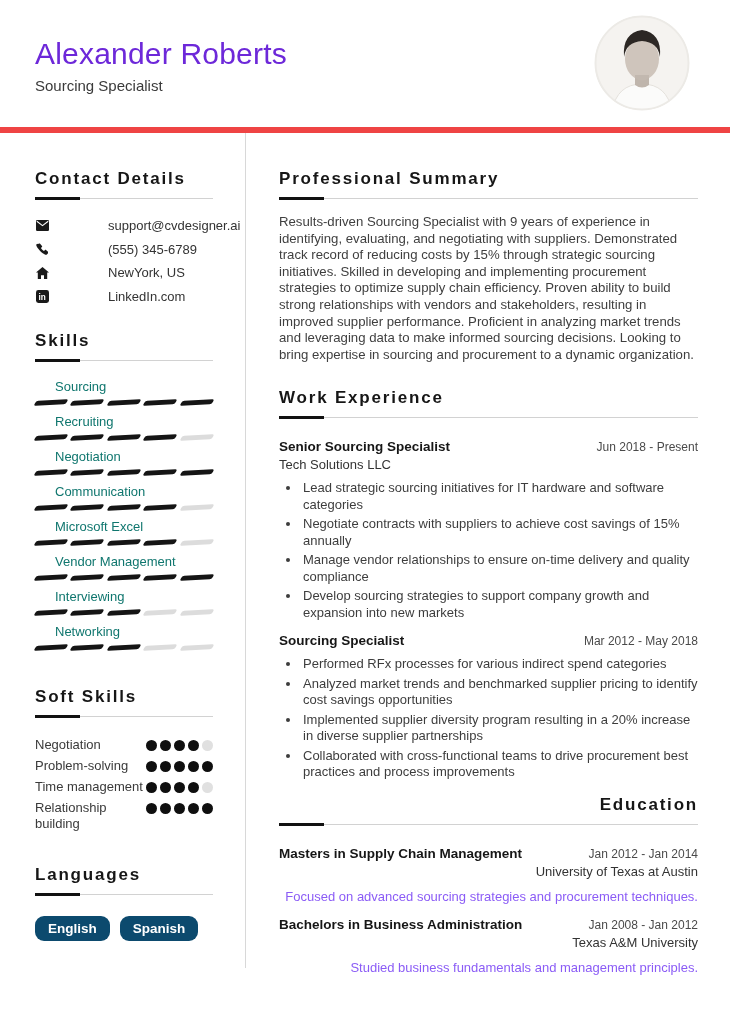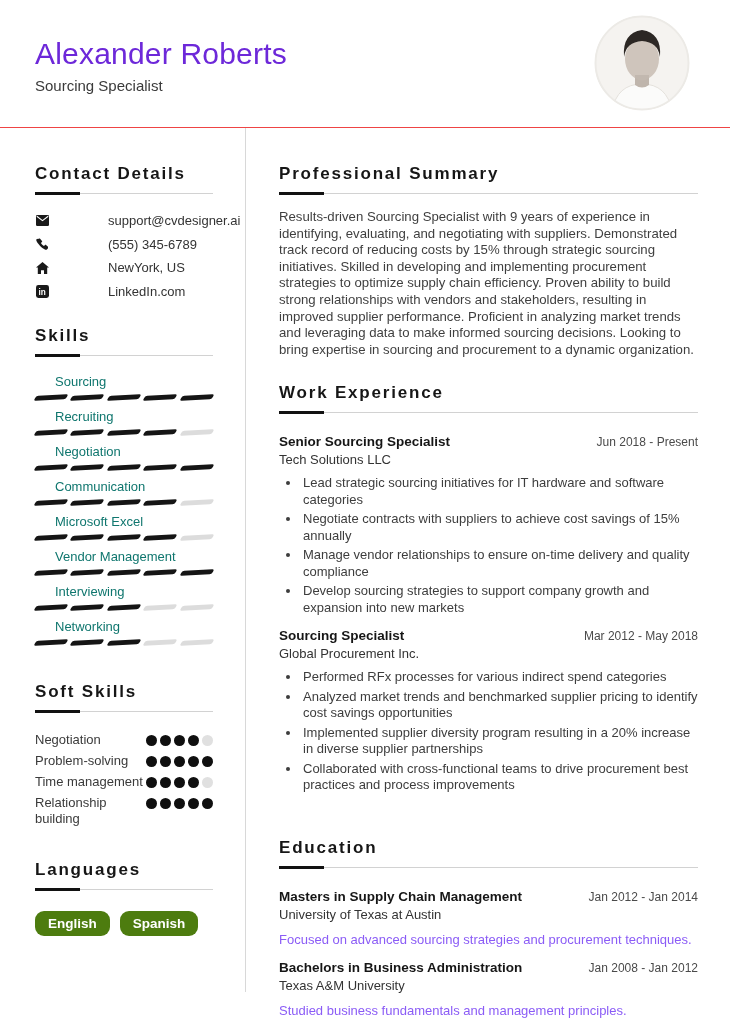--- a/index.html
+++ b/index.html
@@ -16,21 +16,21 @@
     height:127px; padding:15px 40px 0 35px;
     display:flex; justify-content:space-between; align-items:flex-start;
   }
   .header-text { margin-top:22px; }
   h1 { font-size:30px; font-weight:normal; color:#6d28d9; letter-spacing:.2px; line-height:1.1; }
   .subtitle { margin-top:7px; font-size:15px; color:#3a3a3a; }
   .avatar { width:96px; height:96px; border-radius:50%; overflow:hidden; flex:0 0 auto; }
   .avatar svg { display:block; }
 
   
-  .columns { display:flex; border-top:1px solid #ef4444; min-height:869px; align-items:stretch; }
+  .columns { display:flex; border-top:6px solid #ef4444; min-height:869px; align-items:stretch; }
   .left  { width:245px; padding:36px 32px 0 35px; }
   .vrule { width:1px; background:#d8d8d8; margin-bottom:28px; }
   .right { flex:1; padding:36px 32px 0 33px; }
 
   
   h2 {
     font-size:17px; font-weight:bold; color:#161616; letter-spacing:1.8px;
     padding-bottom:9px; border-bottom:1px solid #d2d2d2; position:relative;
   }
   h2::after { content:""; position:absolute; left:0; bottom:-2px; width:45px; height:3px; background:#121212; }
@@ -57,28 +57,28 @@
   .soft-label { font-size:13px; color:#3a3a3a; line-height:16px; max-width:108px; }
   .dots { display:flex; gap:3px; margin-top:3px; }
   .dot { width:11px; height:11px; border-radius:50%; }
   .dot.filled { background:#0f0f0f; }
   .dot.empty  { background:#e0e0e0; }
 
   
   section.langs { margin-top:33px; }
   .badges { list-style:none; margin-top:21px; display:flex; gap:10px; flex-wrap:wrap; }
   .badge {
-    background:#4d7c0f; color:#fff; font-size:13.5px; font-weight:bold;
+    background:#0c4a6e; color:#fff; font-size:13.5px; font-weight:bold;
     padding:6px 13px; border-radius:9px; line-height:1;
   }
 
   
   .summary-text { margin-top:15px; font-size:13.2px; line-height:16.6px; color:#3f3f3f; }
   section.work { margin-top:25px; }
-  section.edu  { margin-top:44px; }
+  section.edu  { margin-top:14px;text-align:right; }
 
   .entry { margin-top:20px; }
   .entry + .entry { margin-top:11px; }
   .entry-head { display:flex; justify-content:space-between; align-items:baseline; }
   .entry-title { font-size:13.5px; font-weight:bold; color:#161616; line-height:17px; }
   .entry-dates { font-size:12px; color:#4a4a4a; white-space:nowrap; padding-left:12px; }
   .entry-sub { font-size:13px; color:#333; line-height:17px; margin-top:1px; }
   .bullets { margin:7px 0 0 0; padding-left:22px; }
   .bullets li { font-size:13px; color:#3d3d3d; line-height:16.5px; margin-bottom:3px; padding-left:2px; }
   .edu-desc { font-size:13px; color:#8b5cf6; margin-top:9px; line-height:16.5px; }
@@ -322,21 +322,20 @@
                 <li class="bullet">Negotiate contracts with suppliers to achieve cost savings of 15% annually</li>
                 <li class="bullet">Manage vendor relationships to ensure on-time delivery and quality compliance</li>
                 <li class="bullet">Develop sourcing strategies to support company growth and expansion into new markets</li>
               </ul>
             </article>
             <article class="entry">
               <div class="entry-head">
                 <div class="entry-title">Sourcing Specialist</div>
                 <div class="entry-dates">Mar 2012 - May 2018</div>
               </div>
-              <div class="entry-sub">Global Procurement Inc.</div>
               <ul class="bullets">
                 <li class="bullet">Performed RFx processes for various indirect spend categories</li>
                 <li class="bullet">Analyzed market trends and benchmarked supplier pricing to identify cost savings opportunities</li>
                 <li class="bullet">Implemented supplier diversity program resulting in a 20% increase in diverse supplier partnerships</li>
                 <li class="bullet">Collaborated with cross-functional teams to drive procurement best practices and process improvements</li>
               </ul>
             </article>
           </div>
       </section>
 

